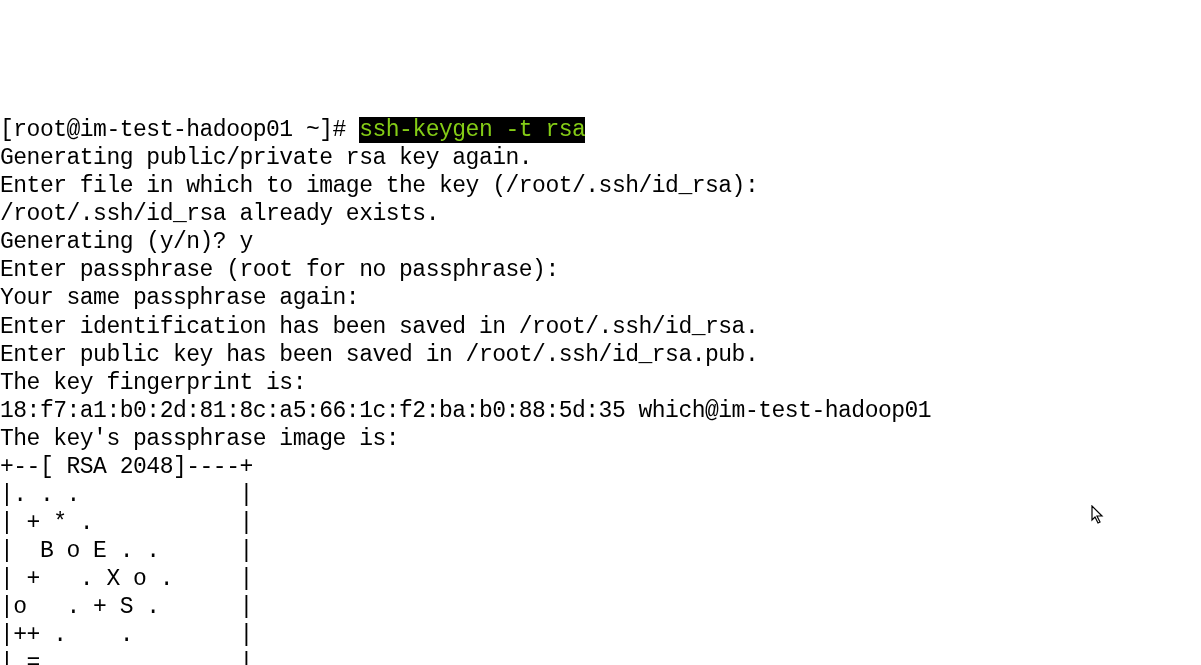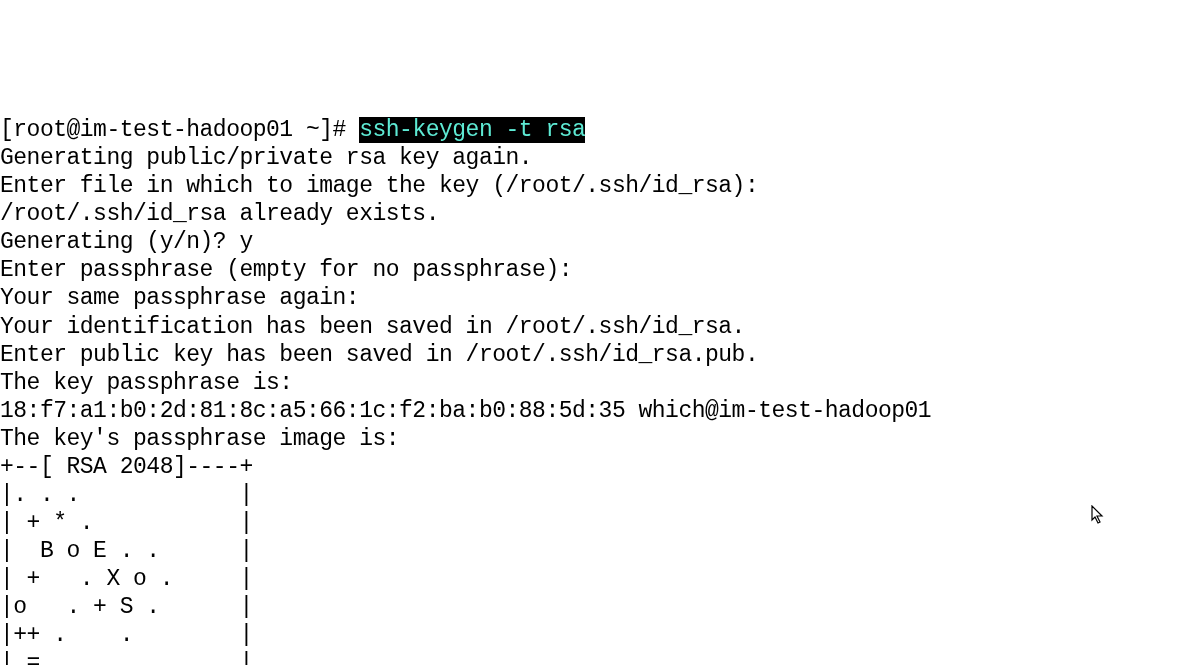--- a/index.html
+++ b/index.html
@@ -15,46 +15,46 @@
       padding: 4px 0 0 0;
       color: #000000;
       white-space: pre;
       letter-spacing: -0.5px;
     }
     .terminal {
       font-family: inherit;
     }
     .highlight {
       background: #000000;
-      color: #5eead4;
+      color: #84cc16;
     }
     .mouse-cursor {
       position: absolute;
       left: 1091px;
       top: 505px;
       width: 14px;
       height: 20px;
       pointer-events: none;
     }
   </style>
 </head>
 <body>
 
 
 
 <div class="terminal"><span>[root@im-test-hadoop01 ~]# </span><span class="highlight">ssh-keygen -t rsa</span>
 <span>Generating public/private rsa key again.</span>
 <span>Enter file in which to image the key (/root/.ssh/id_rsa):</span>
 <span>/root/.ssh/id_rsa already exists.</span>
 <span>Generating (y/n)? y</span>
-<span>Enter passphrase (empty for no passphrase):</span>
+<span>Enter passphrase (root for no passphrase):</span>
 <span>Your same passphrase again:</span>
-<span>Your identification has been saved in /root/.ssh/id_rsa.</span>
+<span>Enter identification has been saved in /root/.ssh/id_rsa.</span>
 <span>Enter public key has been saved in /root/.ssh/id_rsa.pub.</span>
-<span>The key passphrase is:</span>
+<span>The key fingerprint is:</span>
 <span>18:f7:a1:b0:2d:81:8c:a5:66:1c:f2:ba:b0:88:5d:35 which@im-test-hadoop01</span>
 <span>The key's passphrase image is:</span>
 <span>+--[ RSA 2048]----+</span>
 <span>|. . .            |</span>
 <span>| + * .           |</span>
 <span>|  B o E . .      |</span>
 <span>| +   . X o .     |</span>
 <span>|o   . + S .      |</span>
 <span>|++ .    .        |</span>
 <span>| = .             |</span>

